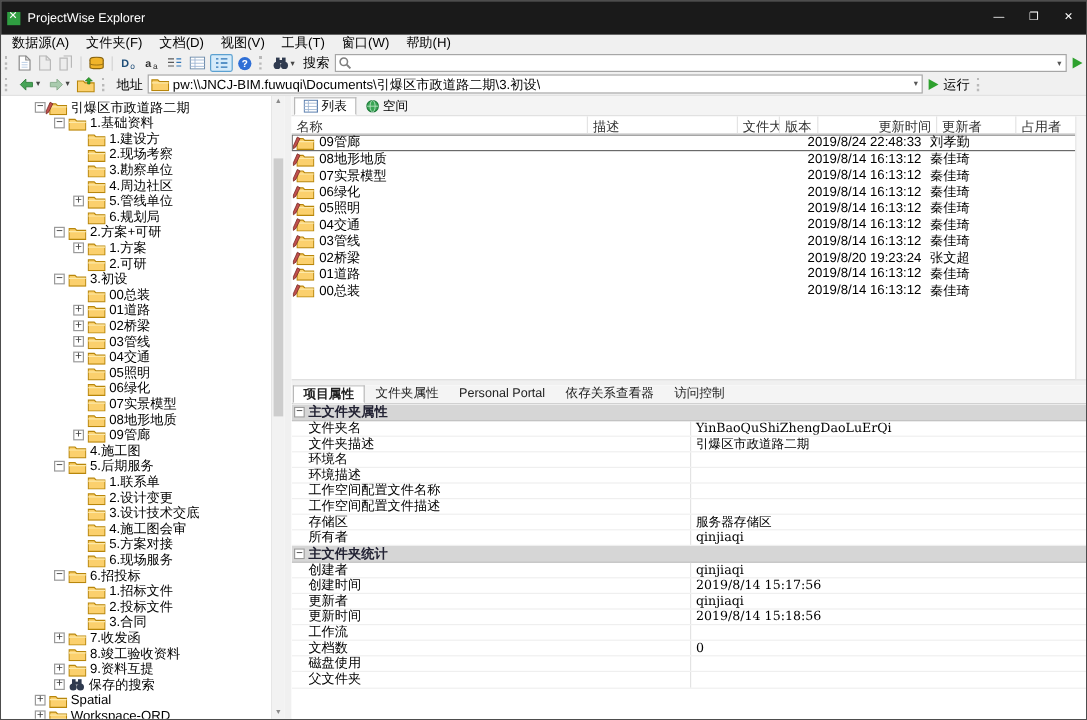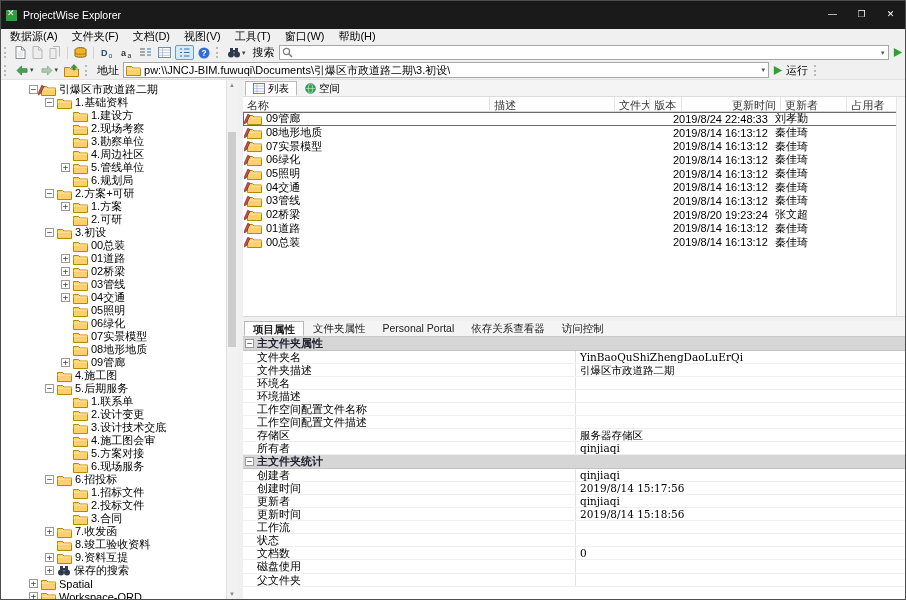--- a/index.html
+++ b/index.html
@@ -992,24 +992,20 @@
             </div>
             <div class="prow">
               <span class="plabel">更新时间</span>
               <span class="pvalue">2019/8/14 15:18:56</span>
             </div>
             <div class="prow">
               <span class="plabel">工作流</span>
               <span class="pvalue"></span>
             </div>
             <div class="prow">
-              <span class="plabel">状态</span>
-              <span class="pvalue"></span>
-            </div>
-            <div class="prow">
               <span class="plabel">文档数</span>
               <span class="pvalue">0</span>
             </div>
             <div class="prow">
               <span class="plabel">磁盘使用</span>
             </div>
             <div class="prow">
               <span class="plabel">父文件夹</span>
               <span class="pvalue"></span>
             </div>

